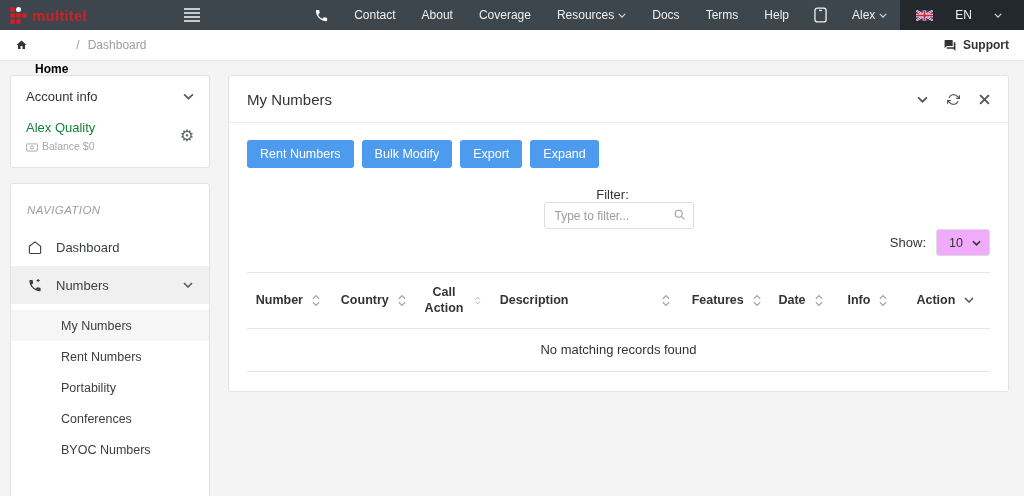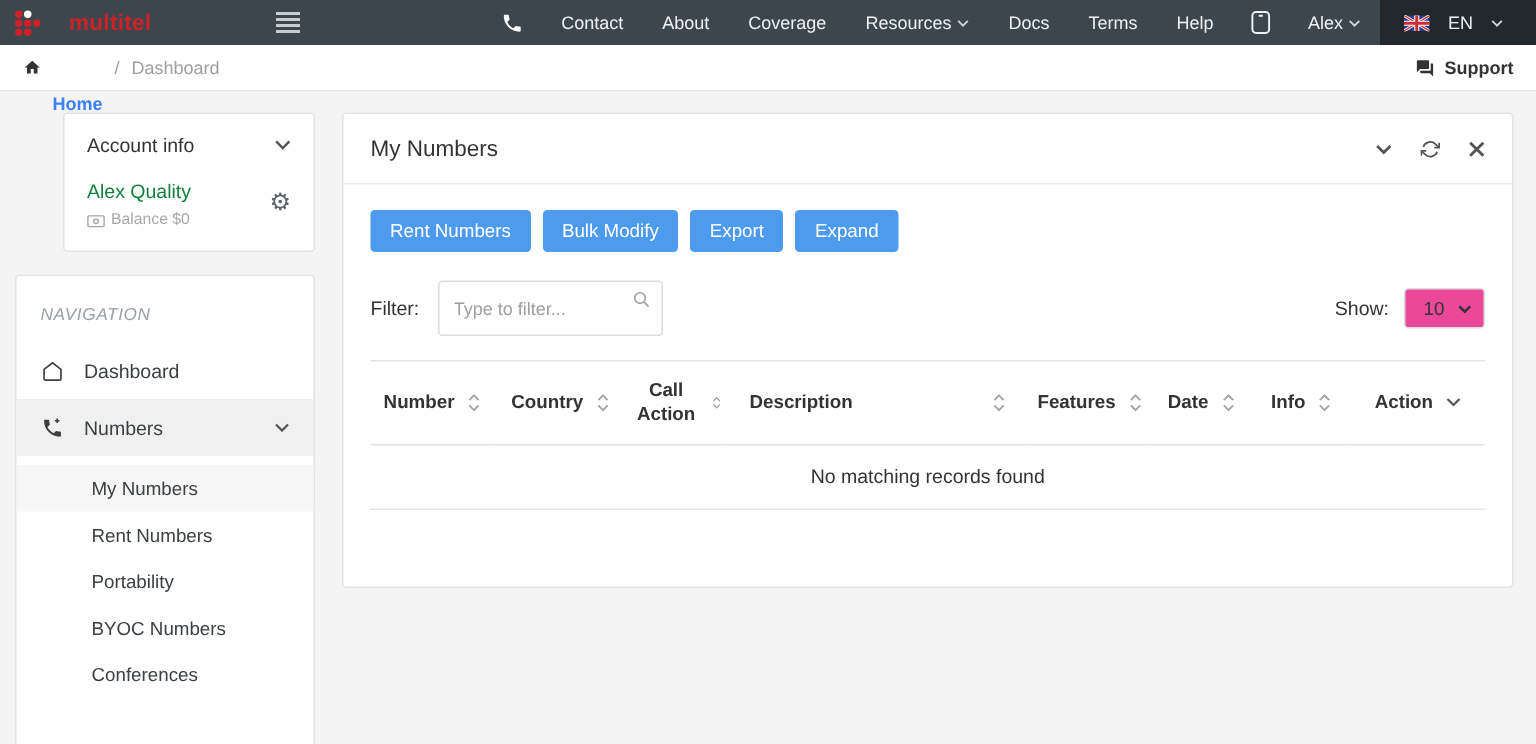--- a/index.html
+++ b/index.html
@@ -1,47 +1,47 @@
 <!DOCTYPE html>
 <html><head>
 <meta charset="utf-8">
 <style>
   * { margin:0; padding:0; box-sizing:border-box; }
   html,body { width:1024px; height:496px; overflow:hidden; }
   body { background:#f4f4f4; font-family:"Liberation Sans","DejaVu Sans",sans-serif; color:#3c4043; }
 
   
   .topnav { height:30px; background:#3e464d; display:flex; align-items:center; padding-left:10px; }
-  .brand { display:flex; align-items:center; gap:19px; width:148px; cursor:pointer; }
+  .brand { display:flex; align-items:center; gap:5px; width:148px; cursor:pointer; }
   .dotgrid { display:grid; grid-template-columns:repeat(3,5px); grid-template-rows:repeat(3,5px); gap:1px; }
   .dotgrid i { border-radius:50%; width:5px; height:5px; }
   .brand-text { color:#cc2128; font-weight:bold; font-size:15px; letter-spacing:.2px; }
   .hamburger { margin-left:22px; display:flex; flex-direction:column; gap:2px; cursor:pointer; padding:4px; }
   .hamburger i { width:16px; height:2px; background:#c7ccd1; display:block; }
   .nav-right { margin-left:auto; display:flex; align-items:flex-end; height:100%; }
   .nav-link { color:#eef1f3; font-size:12px; padding:0 13px; height:100%; display:flex; align-items:center; gap:4px; cursor:pointer; white-space:nowrap; }
   .nav-caret { width:8px; height:5px; }
   .icon-btn { padding:0 12px; height:100%; display:flex; align-items:center; cursor:pointer; }
-  .lang-box { height:100%; background:#22282c; display:flex; align-items:center; gap:12px; padding:0 22px 0 16px; cursor:pointer; }
+  .lang-box { height:100%; background:#22282c; display:flex; align-items:center; gap:22px; padding:0 22px 0 16px; cursor:pointer; }
   .lang-box span { color:#eef1f3; font-size:12px; }
 
   
   .crumb-bar { height:31px; background:#fff; border-bottom:1px solid #e7e7e7; display:flex; align-items:center; padding:0 15px; font-size:12px; }
   .crumb-bar .sep { color:#9e9e9e; margin:0 8px; }
-  .crumb-home { color:#3b82f6; font-weight:bold; margin-left:7px; cursor:pointer;margin-top:48px; }
+  .crumb-home { color:#000000; font-weight:bold; margin-left:7px; cursor:pointer;margin-top:48px; }
   .crumb-current { color:#9e9e9e; }
   .support { margin-left:auto; display:flex; align-items:center; gap:6px; cursor:pointer; color:#333; font-weight:bold; }
 
   
   .layout { display:flex; padding:14px 15px 0 10px; gap:18px; align-items:flex-start; }
   .left-col { width:200px; flex:0 0 200px; }
   .card { background:#fff; border:1px solid #e3e3e3; border-radius:3px; }
 
   
-  .account-card { margin-bottom:15px;margin-left:32px; }
+  .account-card { margin-bottom:15px; }
   .account-head { display:flex; align-items:center; justify-content:space-between; padding:13px 15px 8px; cursor:pointer; }
   .account-head span { font-size:13px; color:#333; }
   .account-body { display:flex; align-items:center; justify-content:space-between; padding:8px 15px 15px; }
   .acct-name { font-size:13px; color:#15803d; margin-bottom:5px; }
   .acct-balance { font-size:10.5px; color:#a8a8a8; display:flex; align-items:flex-end; gap:4px; }
   .gear { font-size:16px; color:#5f6368; cursor:pointer; line-height:1; }
 
   
   .nav-card { min-height:410px; padding-top:6px; }
   .nav-section { padding:14px 16px 12px; font-size:11.5px; color:#9aa0a6; letter-spacing:.4px;font-style:italic; }
@@ -56,29 +56,29 @@
   .main-card { flex:1; height:317px; display:flex; flex-direction:column; }
   .card-head { height:47px; flex:0 0 47px; display:flex; align-items:center; justify-content:space-between; padding:0 18px; border-bottom:1px solid #ececec; }
   .card-title { font-size:15px; color:#333; }
   .head-icons { display:flex; align-items:center; gap:19px; }
   .head-icons .hicon { cursor:pointer; display:flex; align-items:center; color:#555; }
   .card-body { padding:17px 18px 0; }
 
   .btn-row { display:flex; gap:8px; margin-bottom:19px; }
   .btn { background:#4d9bee; color:#fff; border:none; border-radius:3px; font-size:12.5px; padding:7px 13px; cursor:pointer; font-family:inherit; }
 
-  .filter-row { display:flex; align-items:center; margin-bottom:16px; }
+  .filter-row { display:flex; align-items:center; margin-bottom:16px;flex-direction:column; }
   .filter-label { font-size:13px; color:#333; margin-right:12px; }
   .filter-wrap { position:relative; }
-  .filter-input { width:150px; height:37px; border:1px solid #ddd; border-radius:3px; padding:0 26px 0 10px; font-size:12px; color:#333; font-family:inherit; outline:none; }
+  .filter-input { width:150px; height:27px; border:1px solid #ddd; border-radius:3px; padding:0 26px 0 10px; font-size:12px; color:#333; font-family:inherit; outline:none; }
   .filter-input::placeholder { color:#9e9e9e; }
   .search-glyph { position:absolute; right:8px; top:6px; }
   .show-wrap { margin-left:auto; display:flex; align-items:center; gap:10px; }
   .show-label { font-size:13px; color:#333; }
-  .page-size { width:54px; height:27px; border:1px solid #ddd; border-radius:3px; display:flex; align-items:center; justify-content:space-between; padding:0 8px 0 12px; font-size:12.5px; color:#333; cursor:pointer; background:#ec4899; }
+  .page-size { width:54px; height:27px; border:1px solid #ddd; border-radius:3px; display:flex; align-items:center; justify-content:space-between; padding:0 8px 0 12px; font-size:12.5px; color:#333; cursor:pointer; background:#f0abfc; }
 
   table { width:100%; border-collapse:collapse; table-layout:fixed; }
   thead tr { border-top:1px solid #e5e5e5; border-bottom:1px solid #e5e5e5; }
   th { font-size:12.5px; font-weight:bold; color:#333; padding:11px 4px; cursor:pointer; }
   .th-inner { display:flex; align-items:center; justify-content:center; gap:9px; }
   .th-inner.wide-gap { gap:94px; }
   .th-label { line-height:1.3; }
   .empty-row td { text-align:center; font-size:13px; color:#333; padding:13px 0 14px; border-bottom:1px solid #e5e5e5; }
 
   .pagination { display:flex; justify-content:flex-end; align-items:center; gap:24px; padding:17px 4px 0; font-size:12.5px; color:#c5c5c5; }
@@ -231,24 +231,24 @@
       <div class="sub-item active">
           <span>My Numbers</span>
         </div>
       <div class="sub-item">
           <span>Rent Numbers</span>
         </div>
       <div class="sub-item">
           <span>Portability</span>
         </div>
       <div class="sub-item">
+          <span>Conferences</span>
+        </div>
+      <div class="sub-item">
           <span>BYOC Numbers</span>
-        </div>
-      <div class="sub-item">
-          <span>Conferences</span>
         </div>
     </div>
   </div>
 
   <div class="card main-card">
     <div class="card-head">
       <span class="card-title">My Numbers</span>
       <div class="head-icons">
         <span class="hicon">
           <svg width="11" height="7" viewBox="0 0 10 6" fill="none" stroke="#555" stroke-width="1.6">

